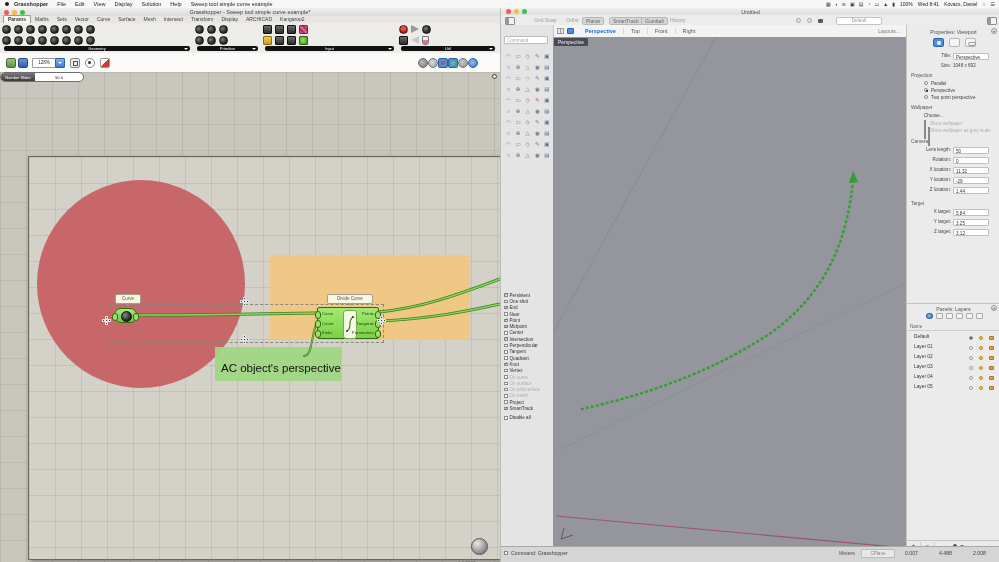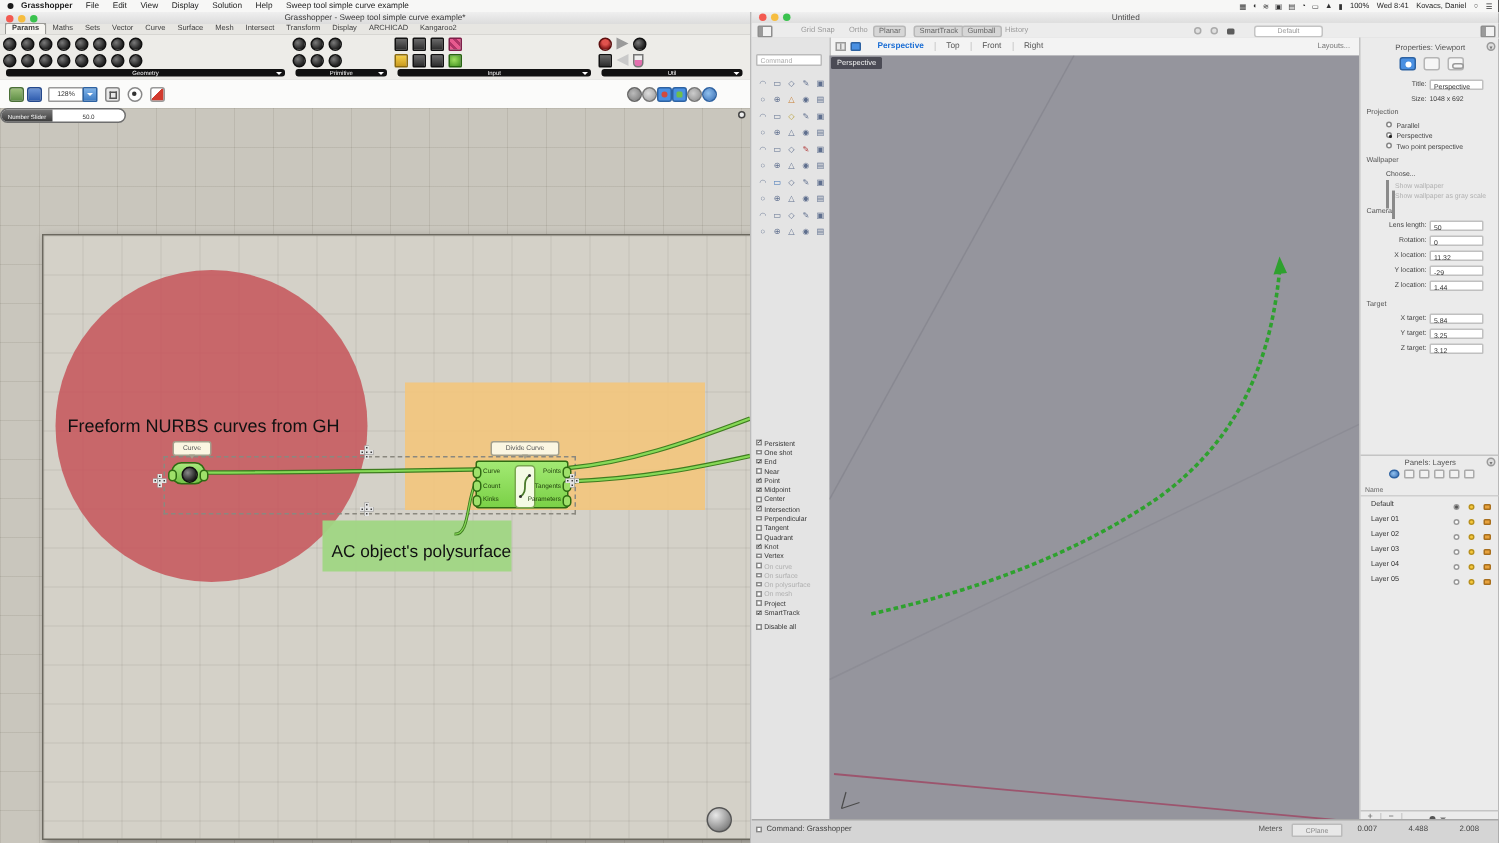--- a/index.html
+++ b/index.html
@@ -336,26 +336,25 @@
           <span class="gtb-r abs gi-prev2" style="left: 448px;"></span>
           <span class="gtb-r abs gi-rem" style="left: 458px;"></span>
           <span class="gtb-r abs gi-web" style="left: 468px;"></span>
         </div>
     </div>
 
     <div id="gh-canvas" class="abs">
       <div id="gh-doc" class="abs"></div>
 
       <div id="note-circle" class="abs"></div>
-      <div id="note-circle-text" class="abs">Freeform NURBS curves from GH</div>
 
       <div id="note-orange" class="abs"></div>
 
       <div id="note-green" class="abs"></div>
-      <div id="note-green-text" class="abs">AC object's polysurface</div>
+      <div id="note-green-text" class="abs">AC object's perspective</div>
 
       <div id="group-sel" class="abs"></div>
 
       <svg id="wires" class="abs" viewBox="0 0 500 490">
         <path d="M137,243 C200,243 260,242 317,241" stroke="#3f7d20" stroke-width="3" fill="none"></path>
         <path d="M137,243 C200,243 260,242 317,241" stroke="#86d957" stroke-width="1.5" fill="none"></path>
         <path d="M379,240 C420,236 455,224 500,207" stroke="#3f7d20" stroke-width="3" fill="none"></path>
         <path d="M379,240 C420,236 455,224 500,207" stroke="#86d957" stroke-width="1.5" fill="none"></path>
         <path d="M379,249 C430,247 468,239 500,232" stroke="#3f7d20" stroke-width="3" fill="none"></path>
         <path d="M379,249 C430,247 468,239 500,232" stroke="#86d957" stroke-width="1.5" fill="none"></path>

